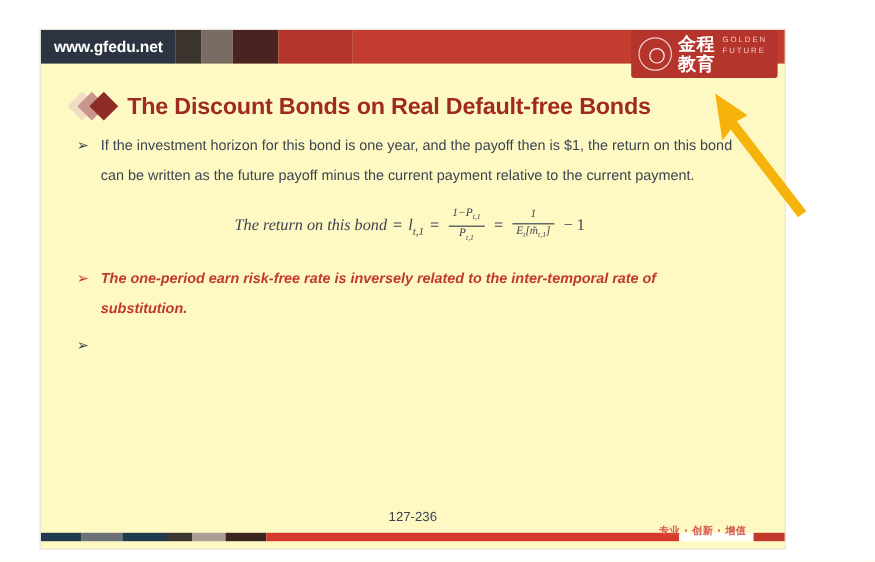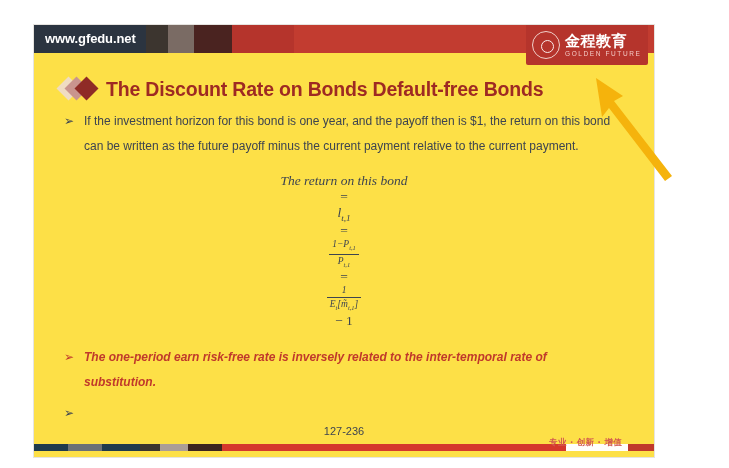--- a/index.html
+++ b/index.html
@@ -15,21 +15,21 @@
     position: relative;
   }
 
   
   #slide {
     position: absolute;
     left: 33px;
     top: 24px;
     width: 622px;
     height: 434px;
-    background: #fde047;
+    background: #fef9c3;
     border: 1px solid #e6e4e0;
     box-sizing: border-box;
     overflow: hidden;
   }
 
   
   #topbar {
     position: absolute;
     left: 0;
     top: 0;
@@ -79,21 +79,21 @@
     content: "";
     position: absolute;
     left: 50%;
     top: 50%;
     width: 11px;
     height: 11px;
     margin: -5.5px 0 0 -5.5px;
     border-radius: 50%;
     border: 1.5px solid #fbeceb;
   }
-  #logo-text { display: flex; flex-direction: column; justify-content: center; }
+  #logo-text { display: flex; flex-direction: row; justify-content: center; }
   #logo-cn {
     color: #ffffff;
     font-size: 15px;
     font-weight: 700;
     line-height: 16px;
     letter-spacing: 0.5px;
     font-family: "DejaVu Sans", sans-serif;
   }
   #logo-en {
     color: #f3c9c4;
@@ -177,21 +177,20 @@
   #formula {
     display: flex;
     justify-content: center;
     align-items: center;
     margin: 14px 0 16px 0;
     color: #3d4450;
     font-family: "Liberation Serif", serif;
     font-style: italic;
     font-size: 13.5px;
     white-space: nowrap;
-    flex-direction: column;
   }
   #formula .op { margin: 0 5px; font-style: normal; }
   .frac {
     display: inline-flex;
     flex-direction: column;
     align-items: center;
     vertical-align: middle;
     margin: 0 3px;
   }
   .frac .num {
@@ -275,21 +274,21 @@
       <div id="logo-en">GOLDEN FUTURE</div>
     </div>
   </div>
 
   <div id="title-row">
     <div id="title-diamonds">
       <i class="d1"></i>
         <i class="d2"></i>
         <i class="d3"></i>
     </div>
-    <div id="title-text">The Discount Rate on Bonds Default-free Bonds</div>
+    <div id="title-text">The Discount Bonds on Real Default-free Bonds</div>
   </div>
 
   <div id="body-area">
 
     <div class="bullet">
       <div class="marker">➢</div>
       <div class="text">If the investment horizon for this bond is one year, and the payoff then is $1, the return on this bond can be written as the future payoff minus the current payment relative to the current payment.</div>
     </div>
 
     <div id="formula">

